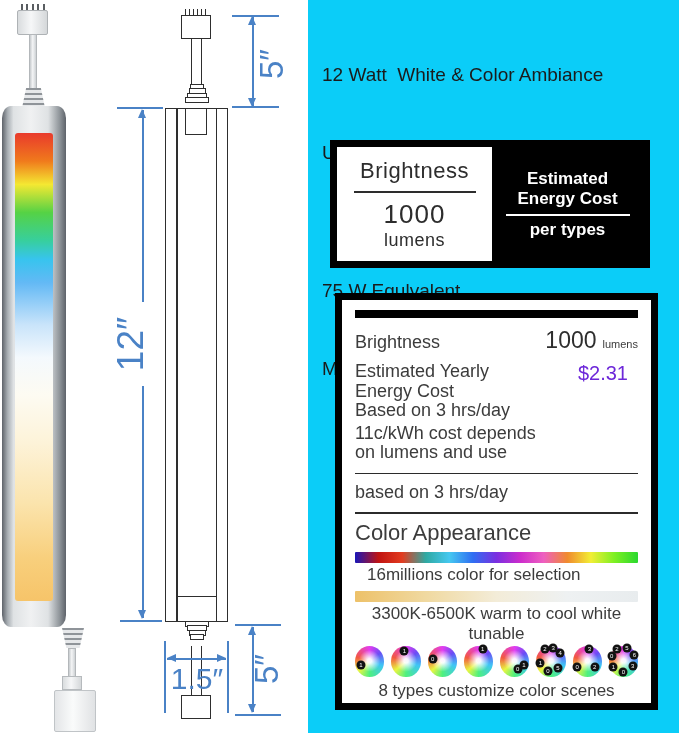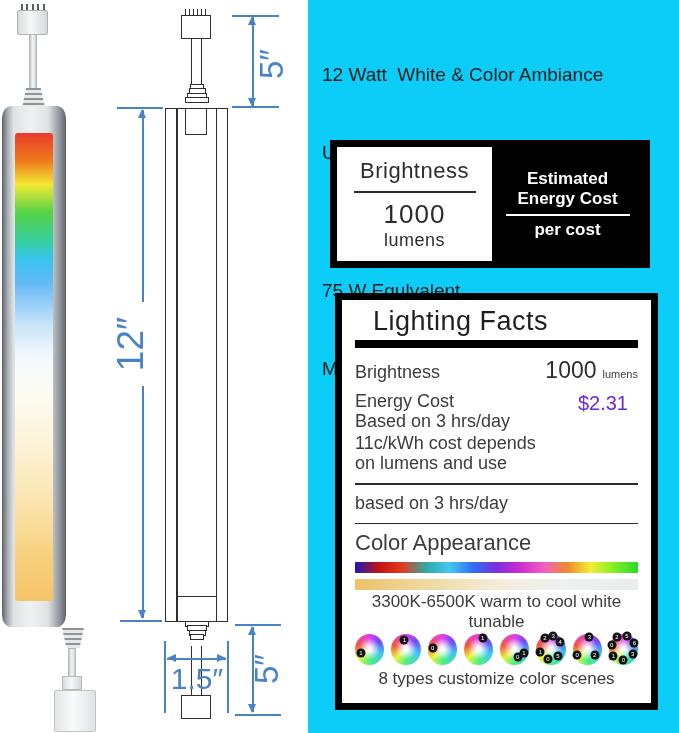--- a/index.html
+++ b/index.html
@@ -192,57 +192,58 @@
     <div class="eb-white">
       <div class="eb-bright">Brightness</div>
       <div class="eb-rule"></div>
       <div class="eb-val">1000</div>
       <div class="eb-unit">lumens</div>
     </div>
     <div class="eb-black">
       <div class="eb-est">Estimated</div>
       <div class="eb-est">Energy Cost</div>
       <div class="eb-wrule"></div>
-      <div class="eb-year">per cost</div>
+      <div class="eb-year">per types</div>
     </div>
   </div>
 
   <div class="lf-box">
-    <div class="lf-title">Lighting Facts</div>
     <div class="lf-bar"></div>
 
     <div class="lf-row lf-row1">
       <div class="lf-label">Brightness</div>
       <div>
         <span class="lf-bigval">1000</span><span class="lf-smallunit">lumens</span>
       </div>
     </div>
 
     <div class="lf-row lf-row2">
       <div class="lf-lines">
+        <div>Estimated Yearly</div>
         <div>Energy Cost</div>
         <div>Based on 3 hrs/day</div>
         <div class="sp">11c/kWh cost depends</div>
         <div>on lumens and use</div>
       </div>
       <div class="lf-col-r">
         <div class="lf-cost">$2.31</div>
       </div>
     </div>
 
     <div class="lf-div"></div>
 
     <div class="lf-row3">
       <div class="lf-note">based on 3 hrs/day</div>
     </div>
 
     <div class="lf-div"></div>
 
     <div class="lf-ca">Color Appearance</div>
     <div class="grad-bar" style="background: linear-gradient(90deg, rgb(26, 23, 184), rgb(192, 19, 17), rgb(226, 59, 31), rgb(47, 169, 162), rgb(69, 200, 240), rgb(47, 110, 242), rgb(122, 47, 224), rgb(204, 44, 204), rgb(238, 95, 192), rgb(240, 138, 46), rgb(242, 238, 53), rgb(125, 240, 35), rgb(42, 216, 47));"></div>
+    <div class="lf-cap">16millions color for selection</div>
     <div class="grad-bar" style="background: linear-gradient(90deg, rgb(237, 193, 105), rgb(240, 217, 160), rgb(243, 236, 216), rgb(238, 241, 242), rgb(232, 236, 238));"></div>
     <div class="lf-cap-c">3300K-6500K warm to cool white tunable</div>
     <div class="wheels-row">
         <div class="wheel">
           <span class="wdot" style="left: 20%; top: 62%;">1</span>
         </div>
         <div class="wheel">
           <span class="wdot" style="left: 45%; top: 18%;">1</span>
         </div>
         <div class="wheel">

